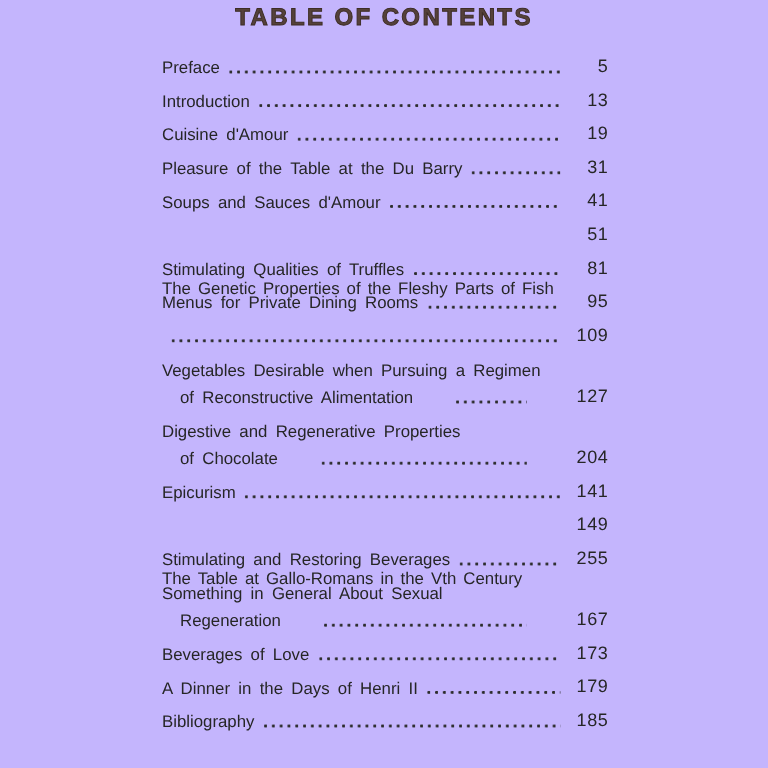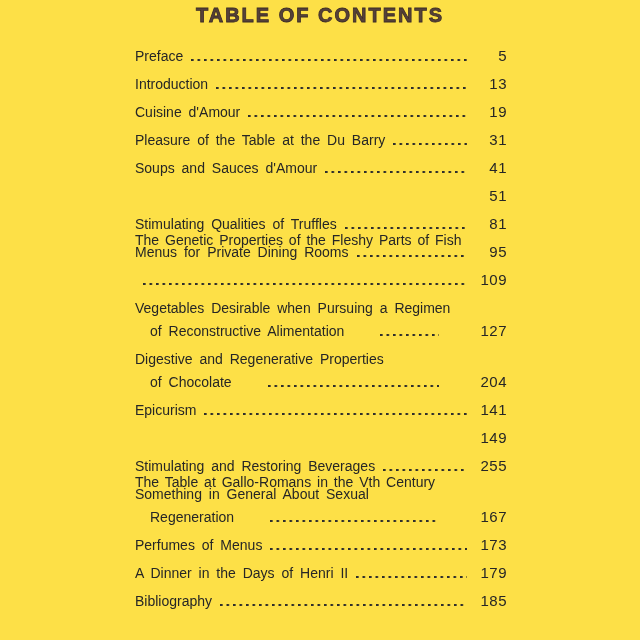--- a/index.html
+++ b/index.html
@@ -6,21 +6,21 @@
   body {
     width: 640px; height: 640px;
     background: #ffffff;
     font-family: "Liberation Sans", sans-serif;
     color: #262626;
     overflow: hidden;
   }
   .page {
     position: relative;
     width: 640px; height: 640px;
-    background: #fde047;
+    background: #c4b5fd;
   }
   .title {
     position: absolute;
     top: 4px; left: 0; right: 0;
     text-align: center;
     font-size: 20px;
     font-weight: bold;
     letter-spacing: 2px;
     color: #55413a;
     -webkit-text-stroke: 0.8px #3d2d26;
@@ -206,21 +206,21 @@
       </div>
       <div class="row">
         <span class="label indent">Regeneration</span>
         <span class="dots"></span>
         <span class="pnum">167</span>
       </div>
     </div>
 
     <div class="entry">
       <div class="row">
-        <span class="label">Perfumes of Menus</span>
+        <span class="label">Beverages of Love</span>
         <span class="dots"></span>
         <span class="pnum">173</span>
       </div>
     </div>
 
     <div class="entry">
       <div class="row">
         <span class="label">A Dinner in the Days of Henri II</span>
         <span class="dots"></span>
         <span class="pnum">179</span>

